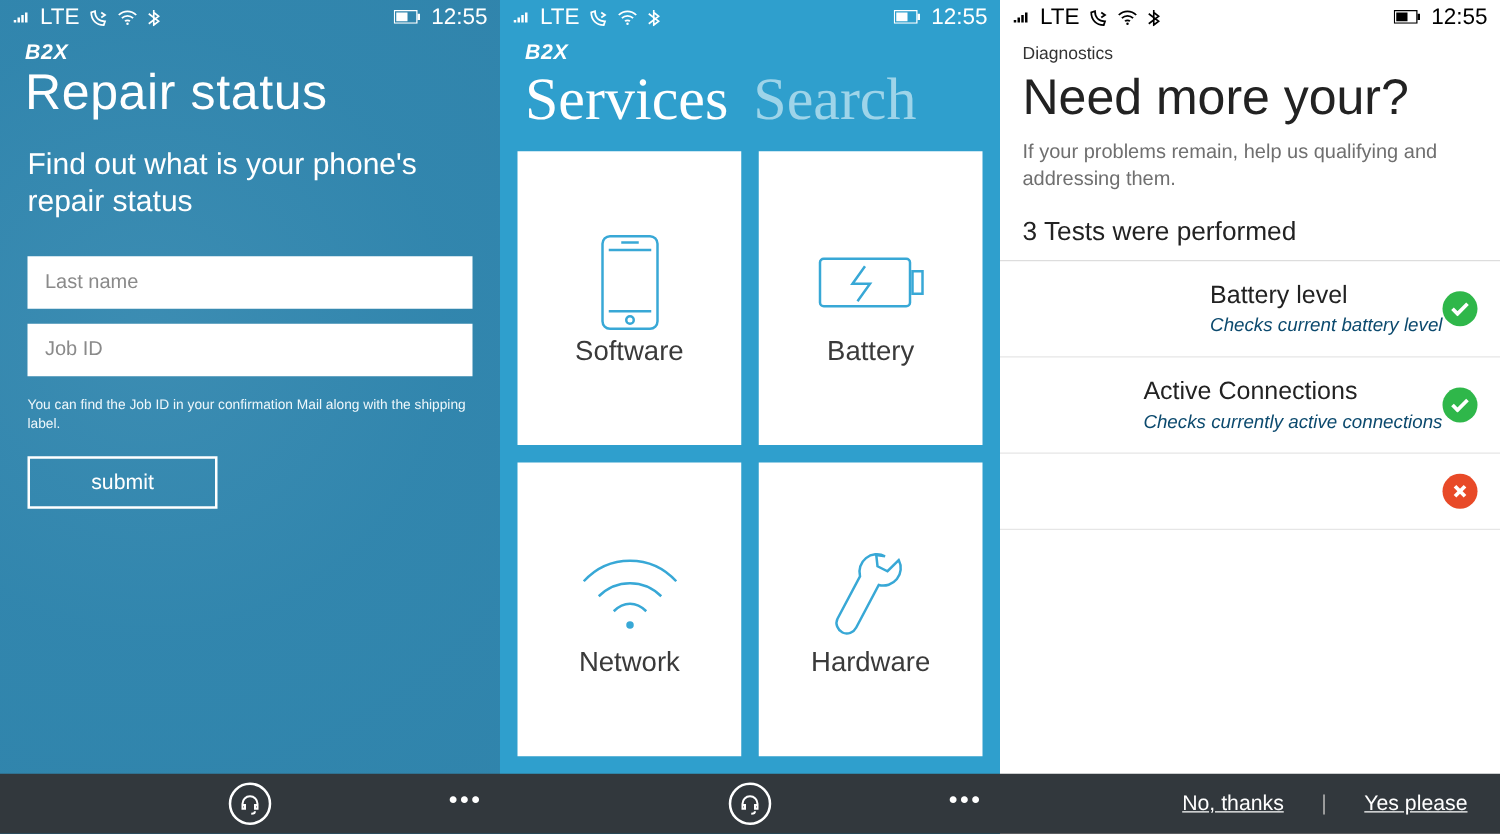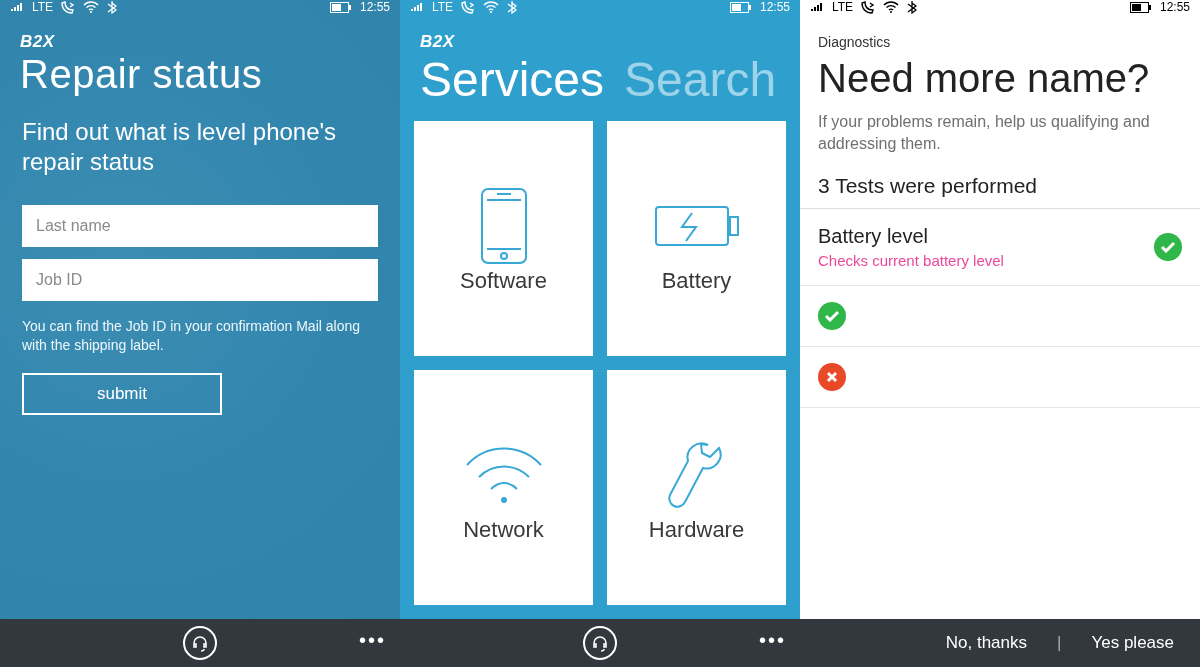--- a/index.html
+++ b/index.html
@@ -1,67 +1,67 @@
 <!DOCTYPE html>
 <html><head>
 <meta charset="utf-8">
 <style>
   * { box-sizing: border-box; margin: 0; padding: 0; }
   html, body { width: 1200px; height: 667px; font-family: "Segoe UI", Segoe, sans-serif; background:#000; overflow:hidden; }
   .screens { display:flex; width:1200px; height:667px; }
   .screen { width:400px; height:667px; position:relative; display:flex; flex-direction:column; }
 
   
-  .statusbar { height:24px; display:flex; align-items:flex-start; justify-content:space-between; padding:0 10px; font-size:12px; color:#fff; }
+  .statusbar { height:24px; display:flex; align-items:flex-end; justify-content:space-between; padding:0 10px; font-size:18px; color:#fff; }
   .statusbar.dark { color:#000; }
   .statusbar .left, .statusbar .right { display:flex; align-items:center; gap:8px; }
   .statusbar .glyph { display:inline-flex; align-items:center; }
   .statusbar svg { display:block; }
 
   
   .s1 { background:#3a95bf; background: linear-gradient(rgba(48,133,173,0.85), rgba(48,133,173,0.85)), radial-gradient(circle at 30% 40%, #7fb8d2 0%, #3a8ab0 50%, #2f7ea3 100%); color:#fff; }
   .brand { font-weight:700; font-size:17px; letter-spacing:0.5px; padding:8px 20px 0 20px; font-style:italic; }
   .s1 h1 { font-size:40px; font-weight:300; padding:0 20px 20px 20px; letter-spacing:0.5px; }
   .s1 .sub { font-size:24px; font-weight:300; padding:0 22px 22px 22px; line-height:1.25; }
   .field { margin:6px 22px; }
   .field input { width:100%; height:42px; border:none; background:#fff; color:#333; font-size:16px; padding:1px 14px; outline:none; }
   .field input::placeholder { color:#8a8a8a; }
-  .hint { font-size:14px; font-weight:300; padding:10px 22px 18px 22px; line-height:1.35; color:#eef7fb; }
-  .submit { margin:0 22px; width:200px; height:42px; border:2px solid #fff; color:#fff; background:transparent; font-size:17px; display:flex; align-items:center; justify-content:center; cursor:pointer;text-align:right; }
+  .hint { font-size:11px; font-weight:300; padding:10px 22px 18px 22px; line-height:1.35; color:#eef7fb; }
+  .submit { margin:0 22px; width:152px; height:42px; border:2px solid #fff; color:#fff; background:transparent; font-size:17px; display:flex; align-items:center; justify-content:center; cursor:pointer;text-align:right; }
 
   
   .s2 { background:#2f9fcd; background: linear-gradient(#2f9fcd,#2f9fcd); color:#fff; }
-  .s2 .tabs { display:flex; align-items:baseline; padding:0 20px 10px 20px; gap:20px; font-size:48px; font-weight:300; white-space:nowrap; overflow:hidden; }
+  .s2 .tabs { display:flex; align-items:baseline; padding:0 20px 10px 20px; gap:20px; font-size:48px; font-weight:300; white-space:nowrap; overflow:hidden;font-family:Liberation Serif, serif; }
   .s2 .tabs .inactive { color:#9ed4e9; }
   .grid { flex:1; display:grid; grid-template-columns:1fr 1fr; grid-template-rows:1fr 1fr; gap:14px; padding:4px 14px 14px 14px; }
   .tile { background:#fff; color:#333; display:flex; flex-direction:column; align-items:center; justify-content:center; cursor:pointer; }
   .tile .ticon { height:84px; display:flex; align-items:center; justify-content:center; }
   .tile .tlabel { font-size:22px; color:#3a3a3a; }
   .tile svg { stroke:#38a8d6; fill:none; stroke-width:2; }
 
   
   .s3 { background:#fff; color:#222; }
   .s3 .hdr { padding:10px 18px 0 18px; }
   .s3 .crumb { font-size:14px; color:#333; }
   .s3 h1 { font-size:40px; font-weight:300; padding:6px 0 10px 0; color:#222; }
   .s3 .lead { font-size:16px; color:#6f6f6f; padding:0 0 20px 0; line-height:1.35; }
   .s3 .summary { font-size:21px; color:#222; padding:0 18px 10px 18px; border-bottom:1px solid #ddd; }
-  .testrow { display:flex; align-items:center; justify-content:space-between; padding:16px 18px; border-bottom:1px solid #e6e6e6; }
+  .testrow { display:flex; align-items:center; justify-content:flex-end; padding:16px 18px; border-bottom:1px solid #e6e6e6; }
   .testrow .txt .t { font-size:20px; color:#222; }
-  .testrow .txt .d { font-size:15px; color:#ec4899; margin-top:4px; }
+  .testrow .txt .d { font-size:15px; color:#0c4a6e; margin-top:4px;font-style:italic; }
   .status-dot { width:28px; height:28px; border-radius:50%; display:flex; align-items:center; justify-content:center; flex:0 0 28px; }
   .status-pass { background:#2fb74a; }
   .status-fail { background:#e84a28; }
   .status-dot svg { stroke:#fff; fill:none; stroke-width:3; }
 
   
   .appbar { height:48px; background:#32383d; color:#fff; display:flex; align-items:center; justify-content:center; position:relative; margin-top:auto; }
   .appbar .headset { width:34px; height:34px; border:2px solid #fff; border-radius:50%; display:flex; align-items:center; justify-content:center; cursor:pointer; }
   .appbar .dots { position:absolute; right:14px; top:10px; font-size:20px; letter-spacing:2px; cursor:pointer; }
-  .appbar.choice { justify-content:flex-end; padding:0 26px; gap:30px; font-size:17px; }
+  .appbar.choice { justify-content:flex-end; padding:0 26px; gap:30px; font-size:17px;text-decoration:underline; }
   .appbar.choice .divider { color:#aaa; }
   .appbar.choice .opt { cursor:pointer; }
 </style>
 </head>
 <body>
 
 <div class="screens">
 
   <div class="screen s1">
     <div class="statusbar">
@@ -97,21 +97,21 @@
               <rect x="2" y="2" width="9" height="7" fill="#fff"></rect>
               <rect x="19" y="3" width="2" height="5" fill="#fff"></rect>
             </svg>
           </span>
         <span>12:55</span>
       </div>
     </div>
 
     <div class="brand"><span>B2X</span></div>
     <h1>Repair status</h1>
-    <div class="sub">Find out what is level phone's repair status</div>
+    <div class="sub">Find out what is your phone's repair status</div>
 
     <div class="field"><input type="text" placeholder="Last name" style=""></div>
     <div class="field"><input type="text" placeholder="Job ID" style=""></div>
 
     <div class="hint">You can find the Job ID in your confirmation Mail along with the shipping label.</div>
     <div class="submit">
         <span>submit</span>
       </div>
 
     <div class="appbar">
@@ -257,37 +257,41 @@
               <rect x="2" y="2" width="9" height="7" fill="#000"></rect>
               <rect x="19" y="3" width="2" height="5" fill="#000"></rect>
             </svg>
           </span>
         <span>12:55</span>
       </div>
     </div>
 
     <div class="hdr">
       <div class="crumb">Diagnostics</div>
-      <h1>Need more name?</h1>
+      <h1>Need more your?</h1>
       <div class="lead">If your problems remain, help us qualifying and addressing them.</div>
     </div>
     <div class="summary">3 Tests were performed</div>
 
     <div class="testrow">
       <div class="txt">
         <div class="t">Battery level</div>
         <div class="d">Checks current battery level</div>
       </div>
       <div class="status-dot status-pass">
           <svg width="16" height="12" viewBox="0 0 16 12">
             <polyline points="2,6 6,10 14,2"></polyline>
           </svg>
         </div>
     </div>
     <div class="testrow">
+      <div class="txt">
+        <div class="t">Active Connections</div>
+        <div class="d">Checks currently active connections</div>
+      </div>
       <div class="status-dot status-pass">
           <svg width="16" height="12" viewBox="0 0 16 12">
             <polyline points="2,6 6,10 14,2"></polyline>
           </svg>
         </div>
     </div>
     <div class="testrow">
       <div class="status-dot status-fail">
           <svg width="14" height="14" viewBox="0 0 14 14">
             <line x1="3" y1="3" x2="11" y2="11"></line>

